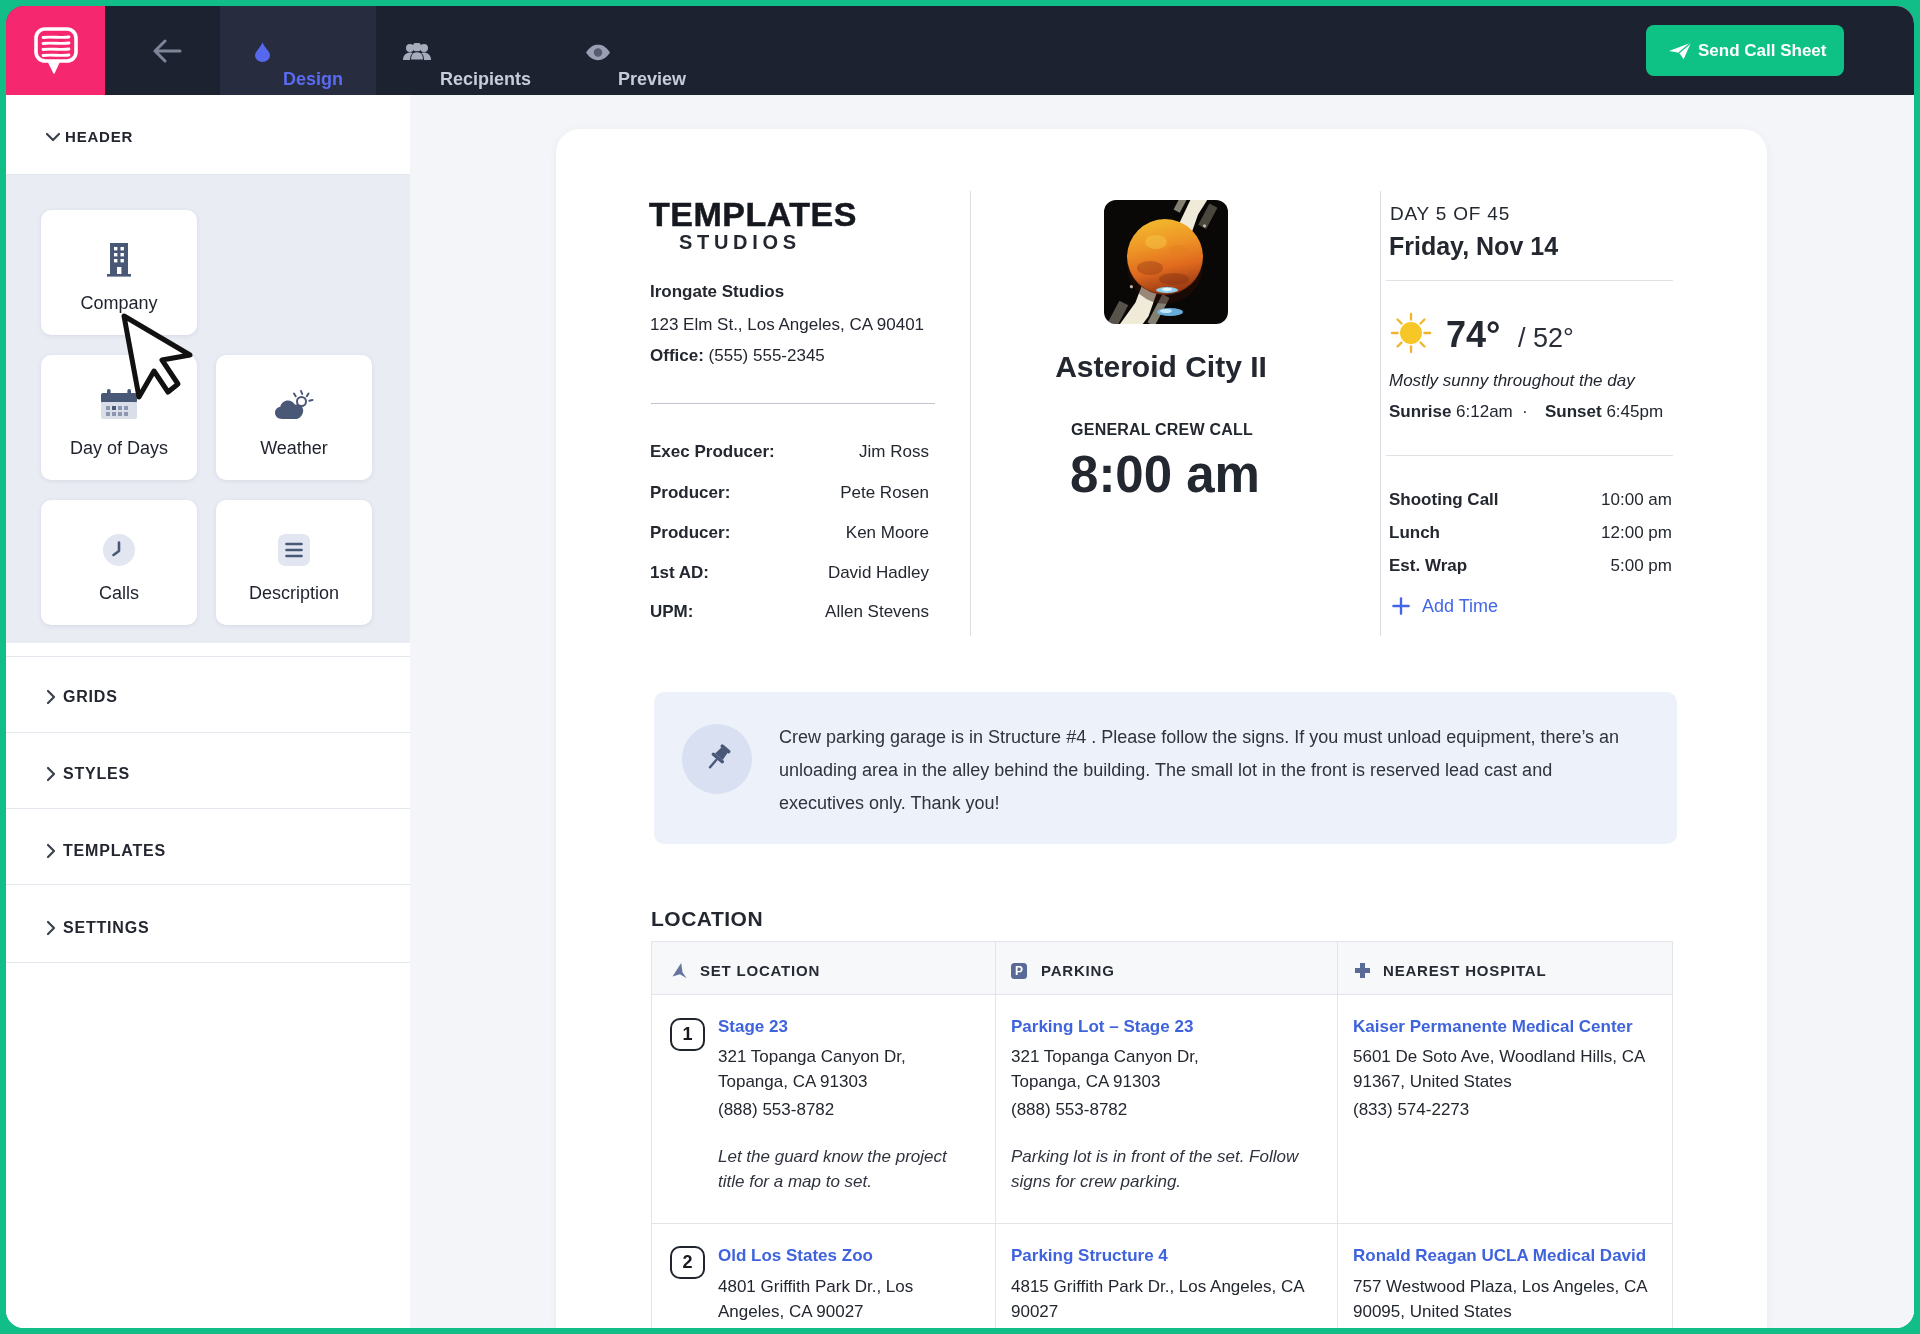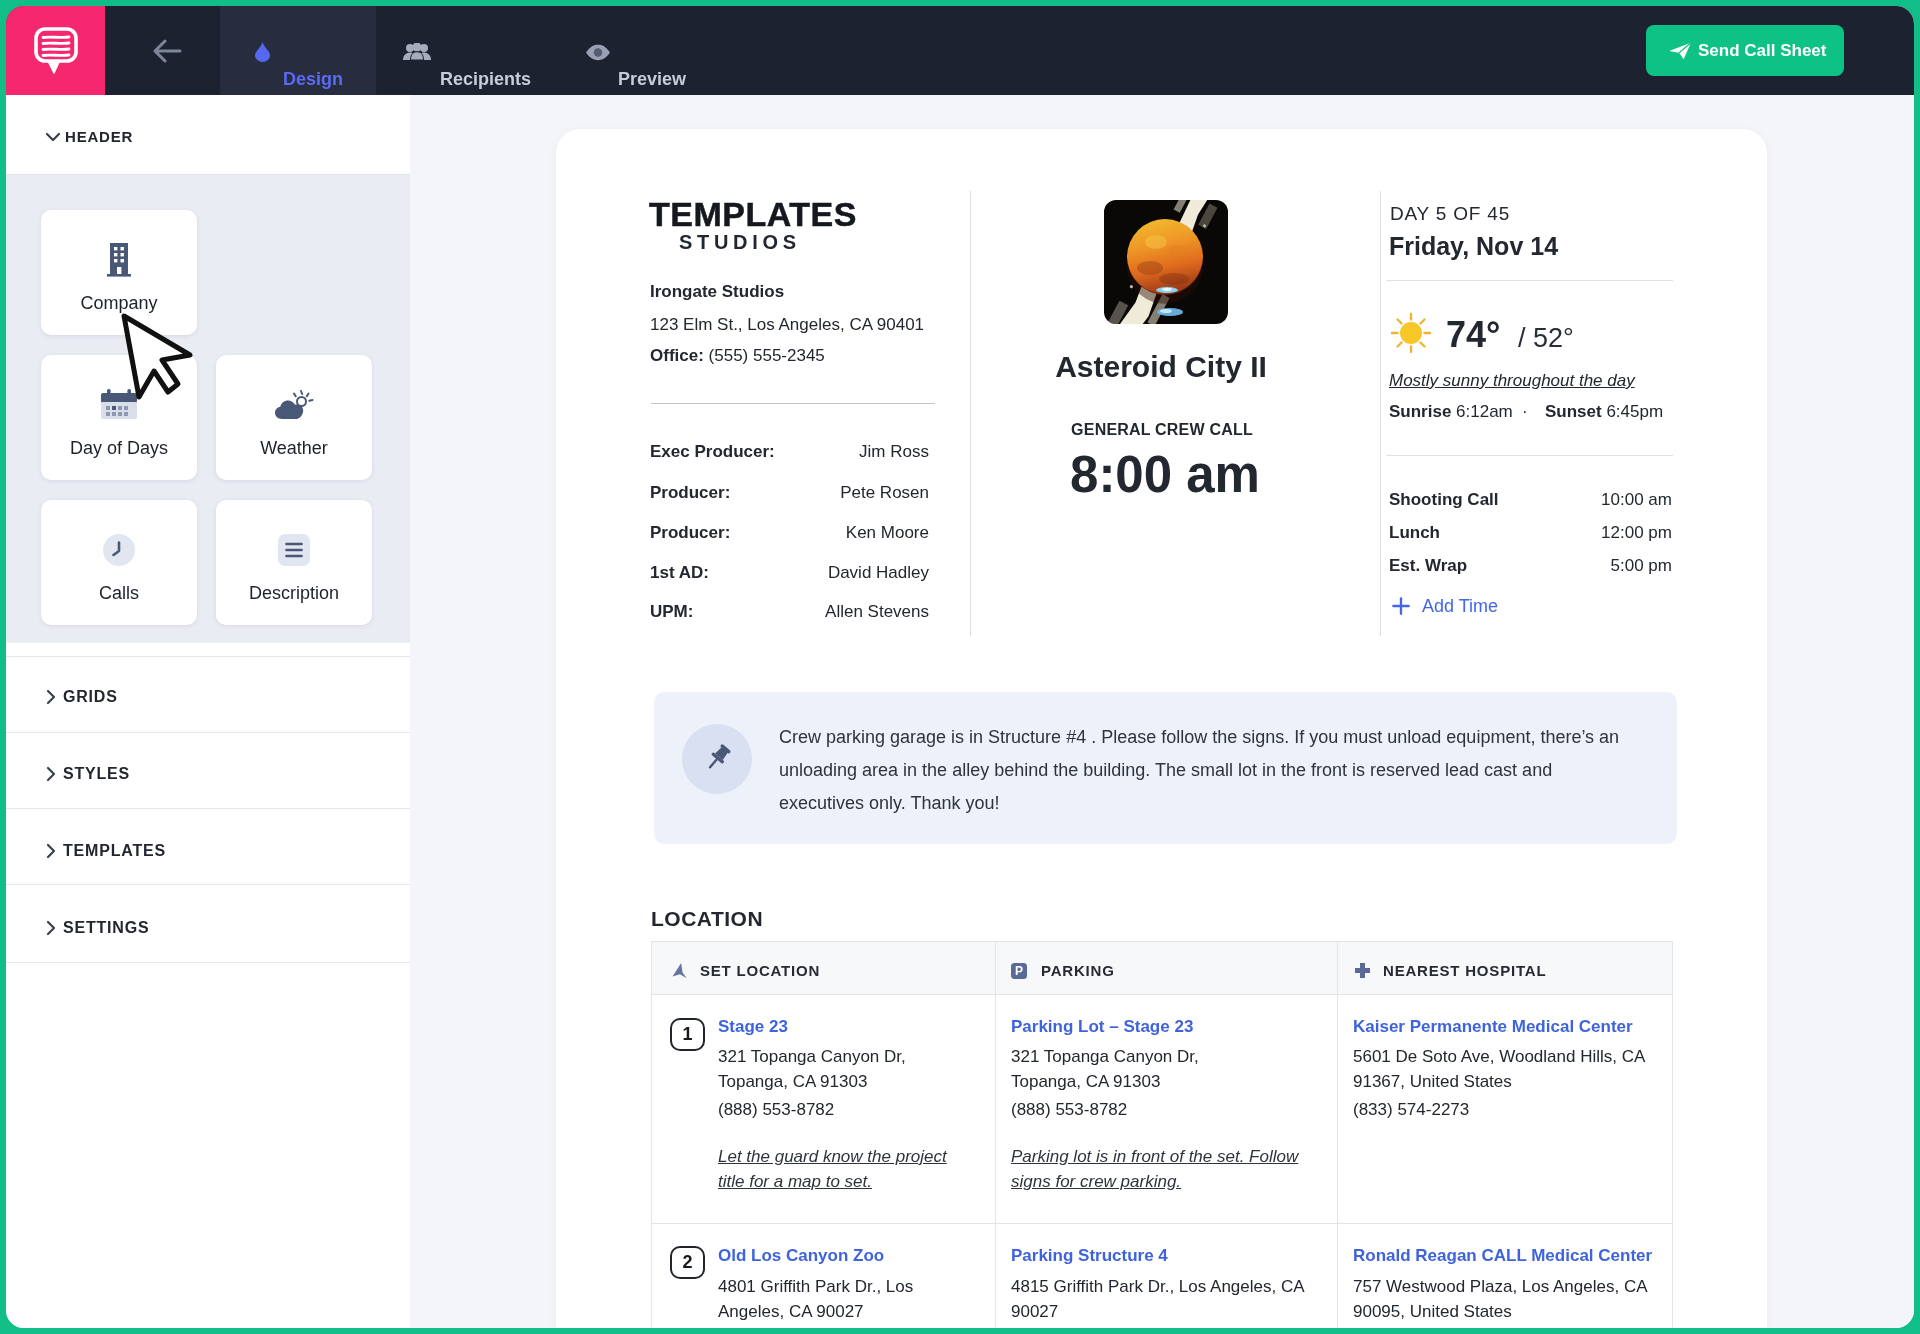--- a/index.html
+++ b/index.html
@@ -32,21 +32,21 @@
   .sectline { position:absolute; left:0; width:404px; height:0; border-top:1px solid #E5E7EE; }
 
   
   .main { position:absolute; left:404px; top:89px; width:1504px; height:1233px; background:#F4F5F8; }
   .doc { position:absolute; left:146px; top:34px; width:1211px; height:1199px; background:#fff;
          border-radius:24px 24px 0 0; box-shadow:0 2px 10px rgba(25,35,65,0.05); }
 
   .doc .vline { position:absolute; top:62px; height:445px; width:0; border-left:1px solid #DCDEE4; }
   .dk { color:#23272F; }
   .b { font-weight:bold; }
-  .i { font-style:italic;text-decoration:underline; }
+  .i { font-style:italic; }
   .blue { color:#3E63DC; }
   .f17 { font-size:17px; }
 
   .hr1 { position:absolute; height:0; border-top:1px solid #C2C5CD; }
   .hr2 { position:absolute; height:0; border-top:1px solid #DFE1E7; }
 
   .note { position:absolute; left:98px; top:563px; width:1023px; height:152px; background:#ECF1FA;
           border-radius:10px; }
   .pincirc { position:absolute; left:126px; top:595px; width:70px; height:70px; border-radius:50%;
              background:#D8E0F1; }
@@ -359,28 +359,28 @@
         <div class="t dk f17" style="left:359px;top:168px">(888) 553-8782</div>
         <div class="t i f17" style="left:359px;top:215px;color:#2E333D">Parking lot is in front of the set. Follow</div>
         <div class="t i f17" style="left:359px;top:240px;color:#2E333D">signs for crew parking.</div>
 
         <div class="t blue b f17" style="left:701px;top:85px">Kaiser Permanente Medical Center</div>
         <div class="t dk f17" style="left:701px;top:115px">5601 De Soto Ave, Woodland Hills, CA</div>
         <div class="t dk f17" style="left:701px;top:140px">91367, United States</div>
         <div class="t dk f17" style="left:701px;top:168px">(833) 574-2273</div>
 
         <div class="badge" style="left:18px;top:304px">2</div>
-        <div class="t blue b f17" style="left:66px;top:314px">Old Los Canyon Zoo</div>
+        <div class="t blue b f17" style="left:66px;top:314px">Old Los States Zoo</div>
         <div class="t dk f17" style="left:66px;top:345px">4801 Griffith Park Dr., Los</div>
         <div class="t dk f17" style="left:66px;top:370px">Angeles, CA 90027</div>
 
         <div class="t blue b f17" style="left:359px;top:314px">Parking Structure 4</div>
         <div class="t dk f17" style="left:359px;top:345px">4815 Griffith Park Dr., Los Angeles, CA</div>
         <div class="t dk f17" style="left:359px;top:370px">90027</div>
 
-        <div class="t blue b f17" style="left:701px;top:314px">Ronald Reagan CALL Medical Center</div>
+        <div class="t blue b f17" style="left:701px;top:314px">Ronald Reagan UCLA Medical David</div>
         <div class="t dk f17" style="left:701px;top:345px">757 Westwood Plaza, Los Angeles, CA</div>
         <div class="t dk f17" style="left:701px;top:370px">90095, United States</div>
       </div>
     </div>
   </div>
 
 </div>
 
 </body></html>

